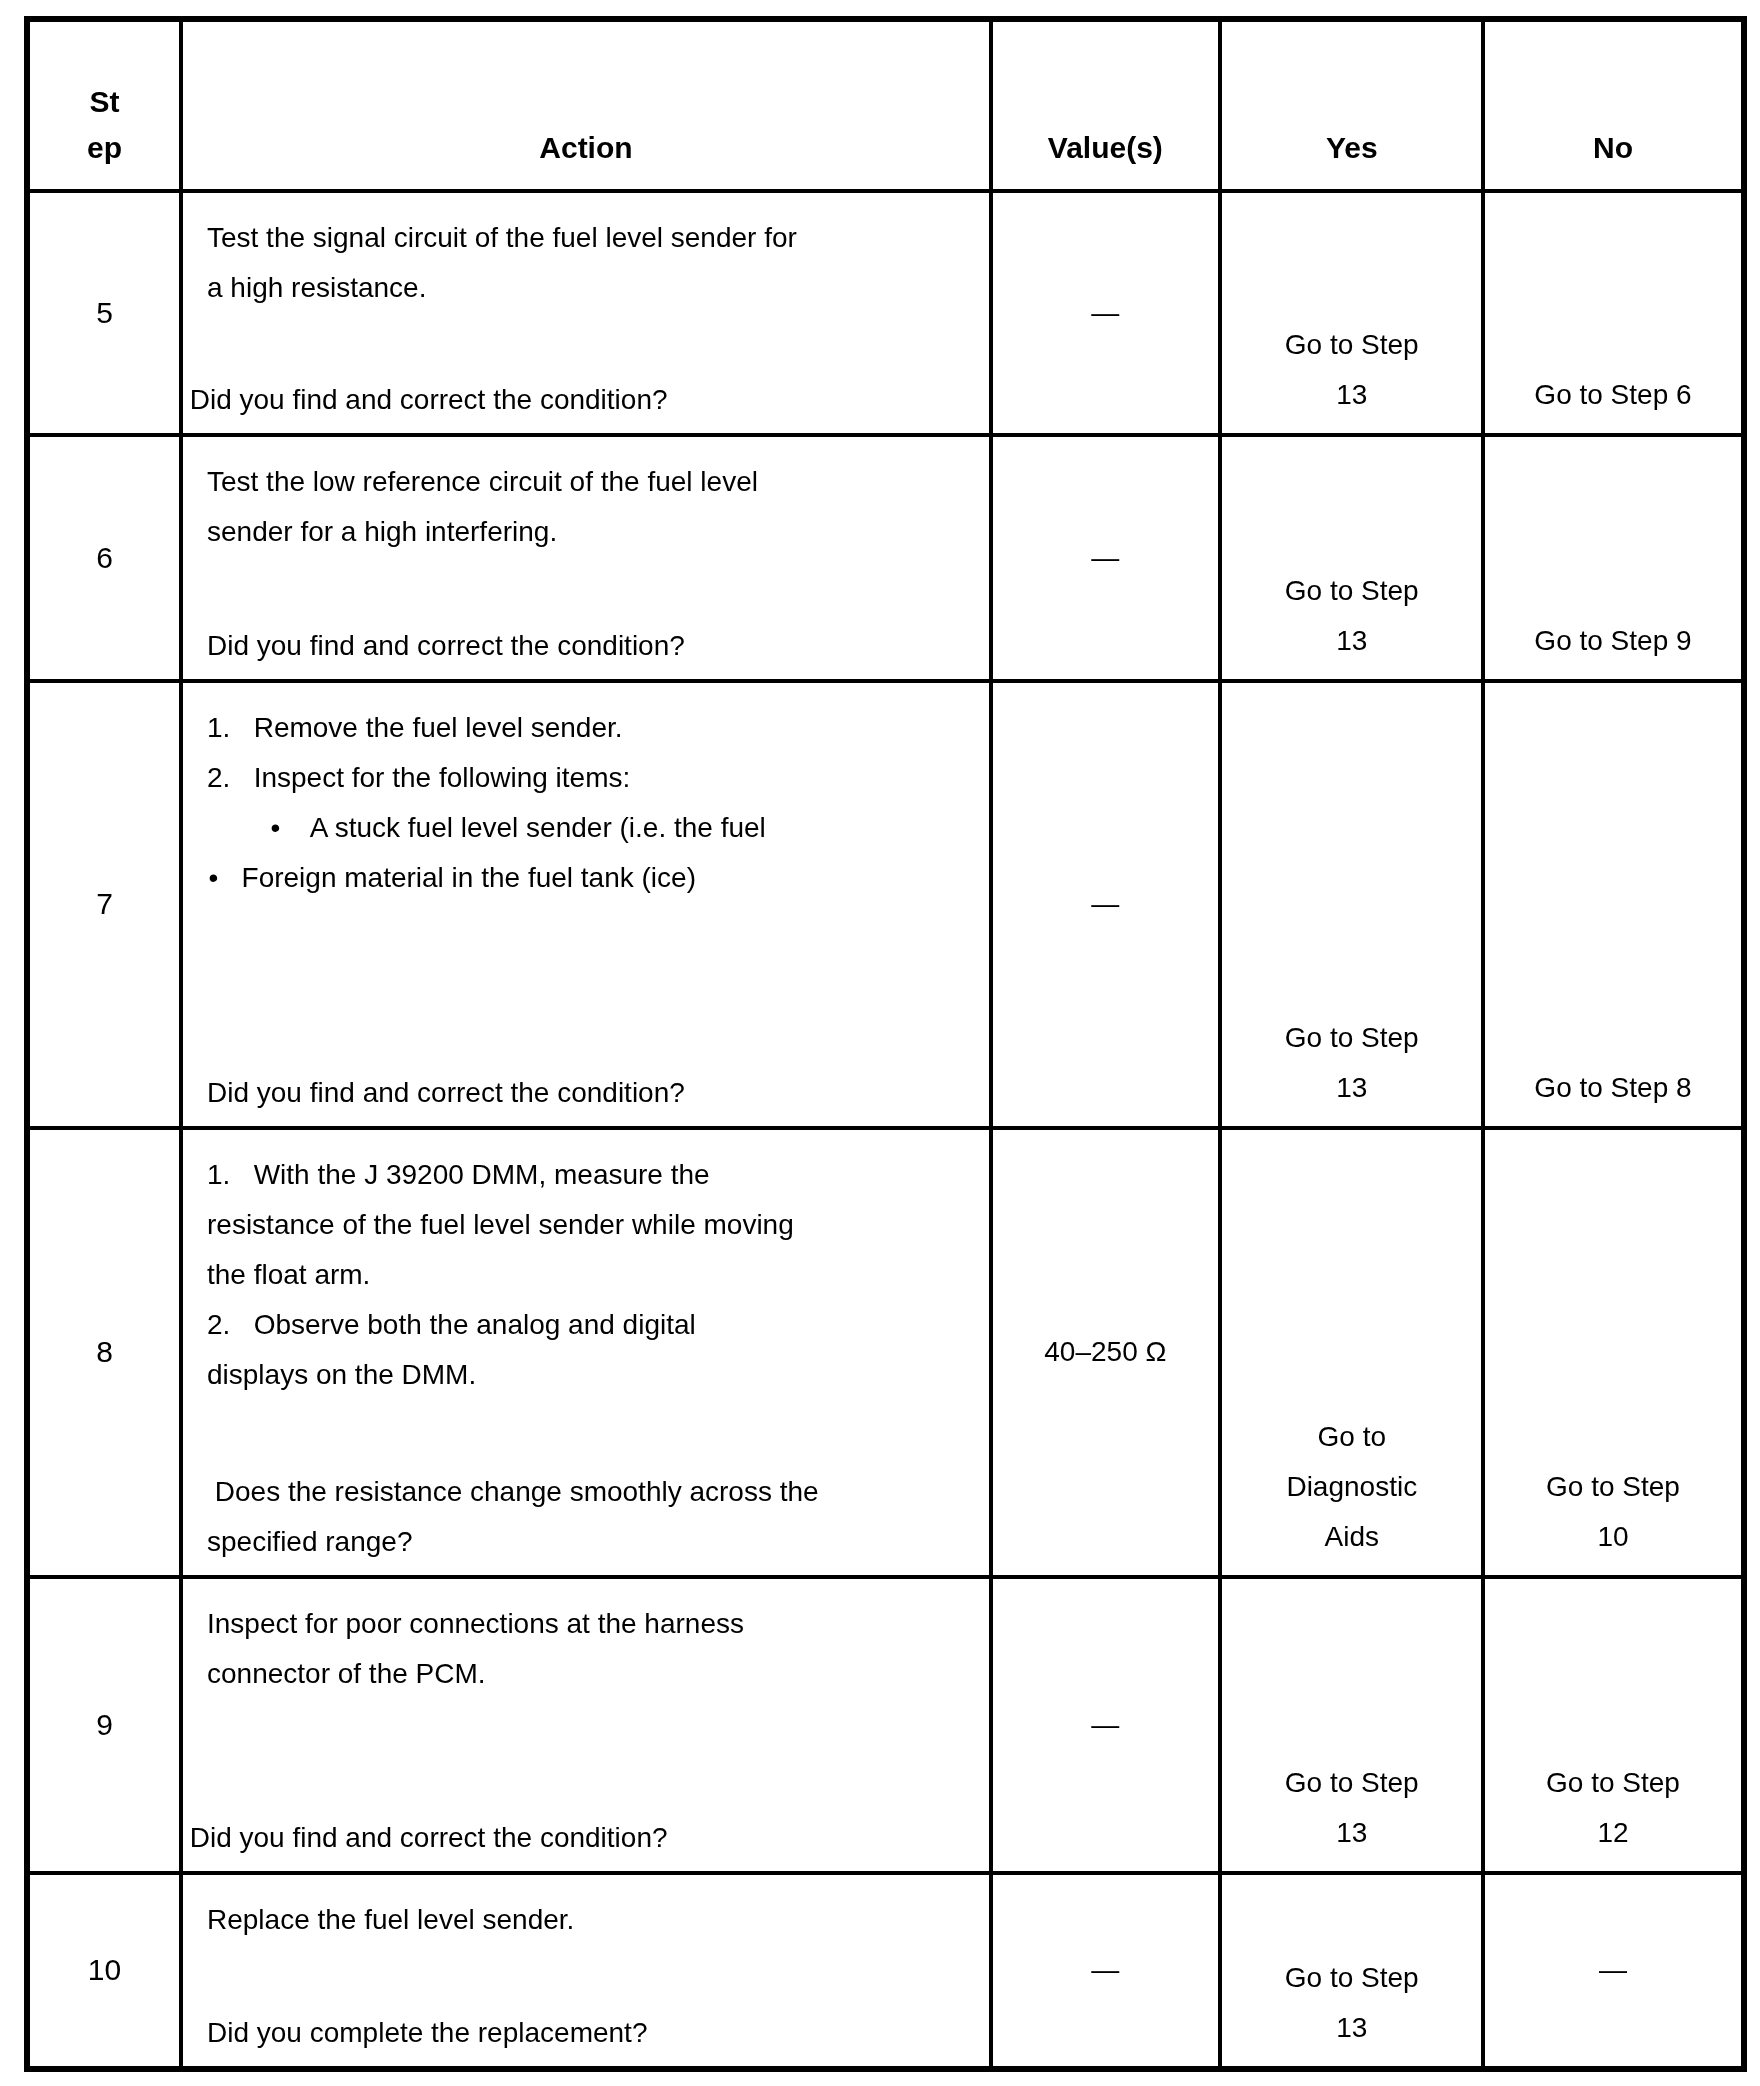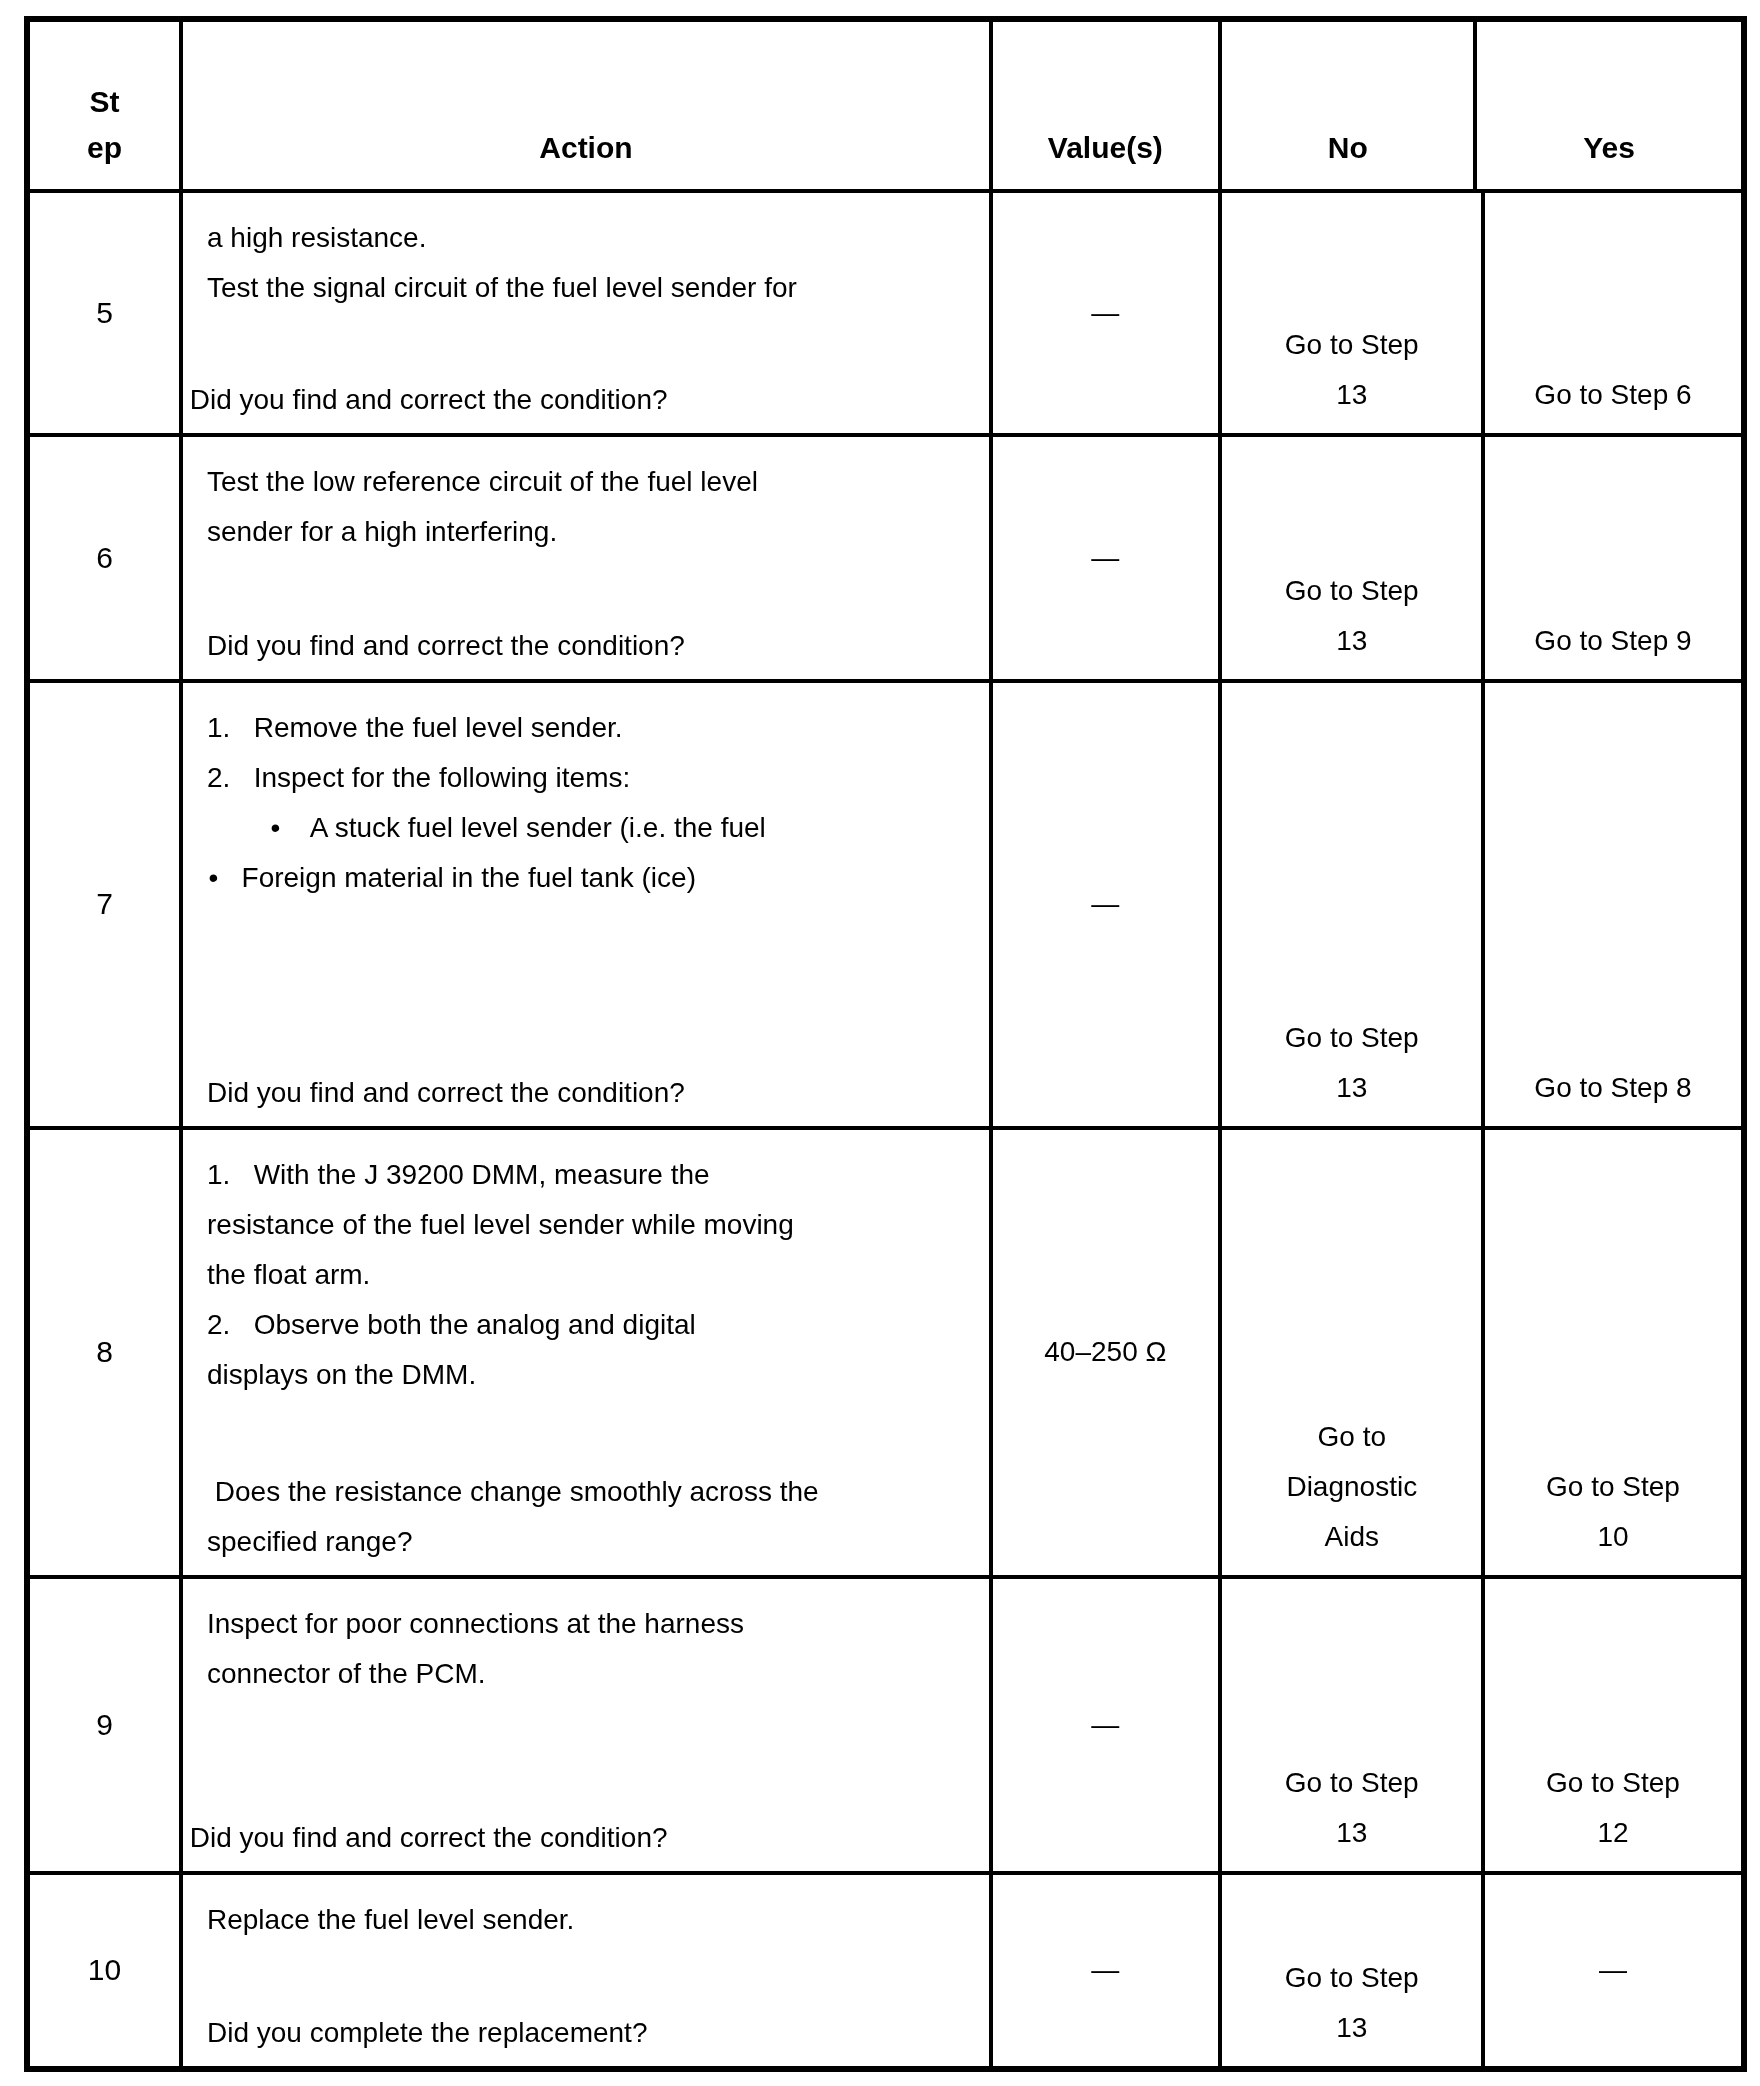--- a/index.html
+++ b/index.html
@@ -67,31 +67,31 @@
 <body>
 
 <div class="table">
   <div class="tr rh-head">
     <div class="td c1 th">
       <div>St</div>
       <div>ep</div>
     </div>
     <div class="td c2 th">Action</div>
     <div class="td c3 th">Value(s)</div>
+    <div class="td c4 th">Yes</div>
     <div class="td c5 th">No</div>
-    <div class="td c4 th">Yes</div>
   </div>
   <div id="tbody">
       <div class="tr rh-5">
         <div class="td c1 step">
           <span>5</span>
         </div>
         <div class="td c2 action">
+          <div class="ln t">Test the signal circuit of the fuel level sender for</div>
           <div class="ln t">a high resistance.</div>
-          <div class="ln t">Test the signal circuit of the fuel level sender for</div>
           <div class="question">
             <div class="ln qf">Did you find and correct the condition?</div>
           </div>
         </div>
         <div class="td c3 value">
           <span>—</span>
         </div>
         <div class="td c4 goto">
           <div>Go to Step</div>
           <div>13</div>

